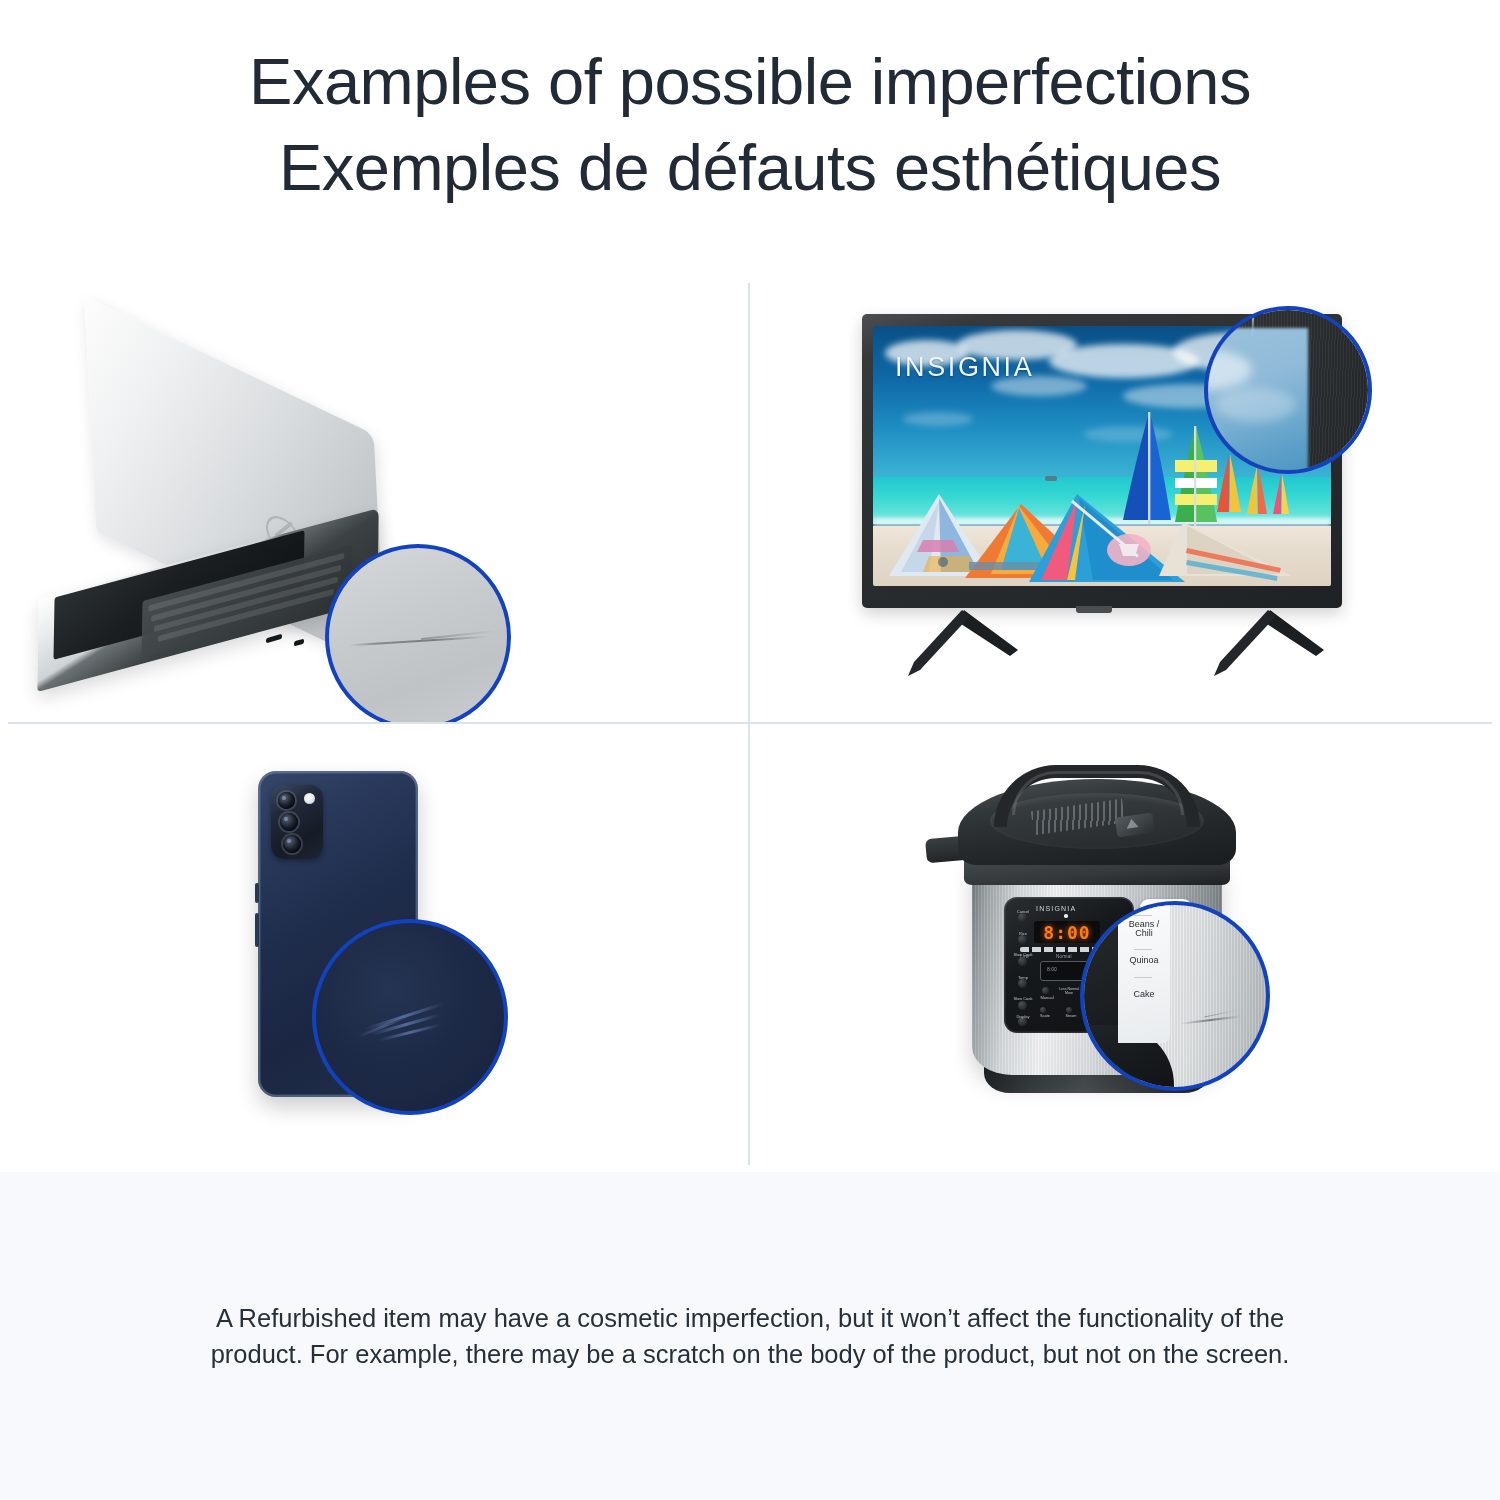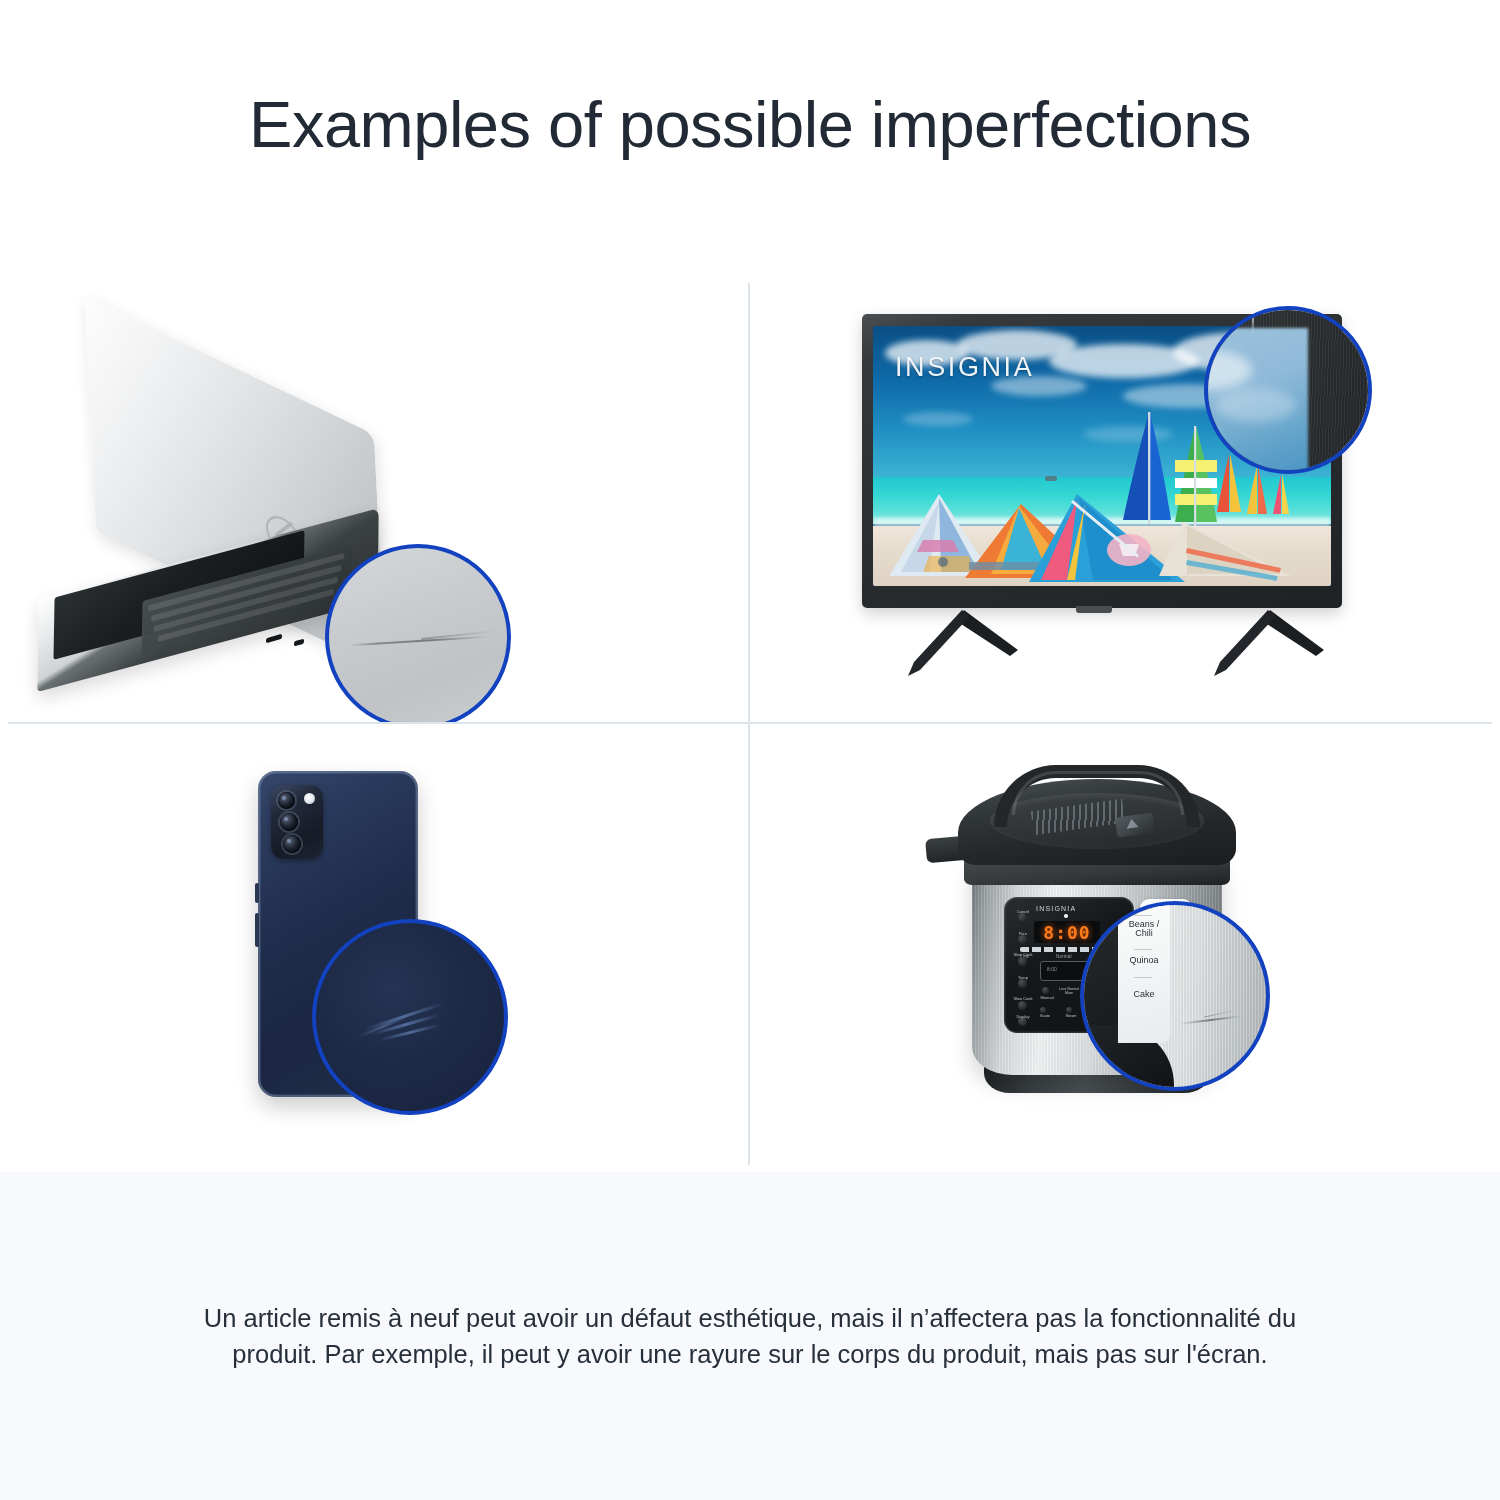--- a/index.html
+++ b/index.html
@@ -277,20 +277,21 @@
   .para { font-size:25.5px; line-height:1.42; text-align:center; color:#262f3a; max-width:1140px; }
   .para + .para { margin-top:28px; }
 </style>
 </head>
 <body>
 
 <div class="page">
 
   <div class="header">
     <div class="title-line">Examples of possible imperfections</div>
+    <div class="title-line">Exemples de défauts esthétiques</div>
   </div>
 
   <div class="grid">
     <div class="vline"></div>
     <div class="hline"></div>
 
     <div class="cell cell-tl">
       <div class="laptop">
         <div class="foot-shadow"></div>
         <div class="lid-edge"></div>
@@ -571,16 +572,16 @@
             <div class="lzk" style="top:92px;">Cake</div>
           </div>
           <div class="lz-scratch"></div>
           <div class="lz-scratch2"></div>
         </div>
       </div>
     </div>
   </div>
 
   <div class="footer">
-    <p class="para">Un article remis à neuf peut avoir un défaut esthétique, mais il n’affectera pas la fonctionnalité du produit. Par exemple, il peut y avoir une rayure sur le corps du produit, mais pas sur l'écran.</p>
+    <p class="para">A Refurbished item may have a cosmetic imperfection, but it won’t affect the functionality of the product. For example, there may be a scratch on the body of the product, but not on the screen.</p>
   </div>
 
 </div>
 
 </body></html>

